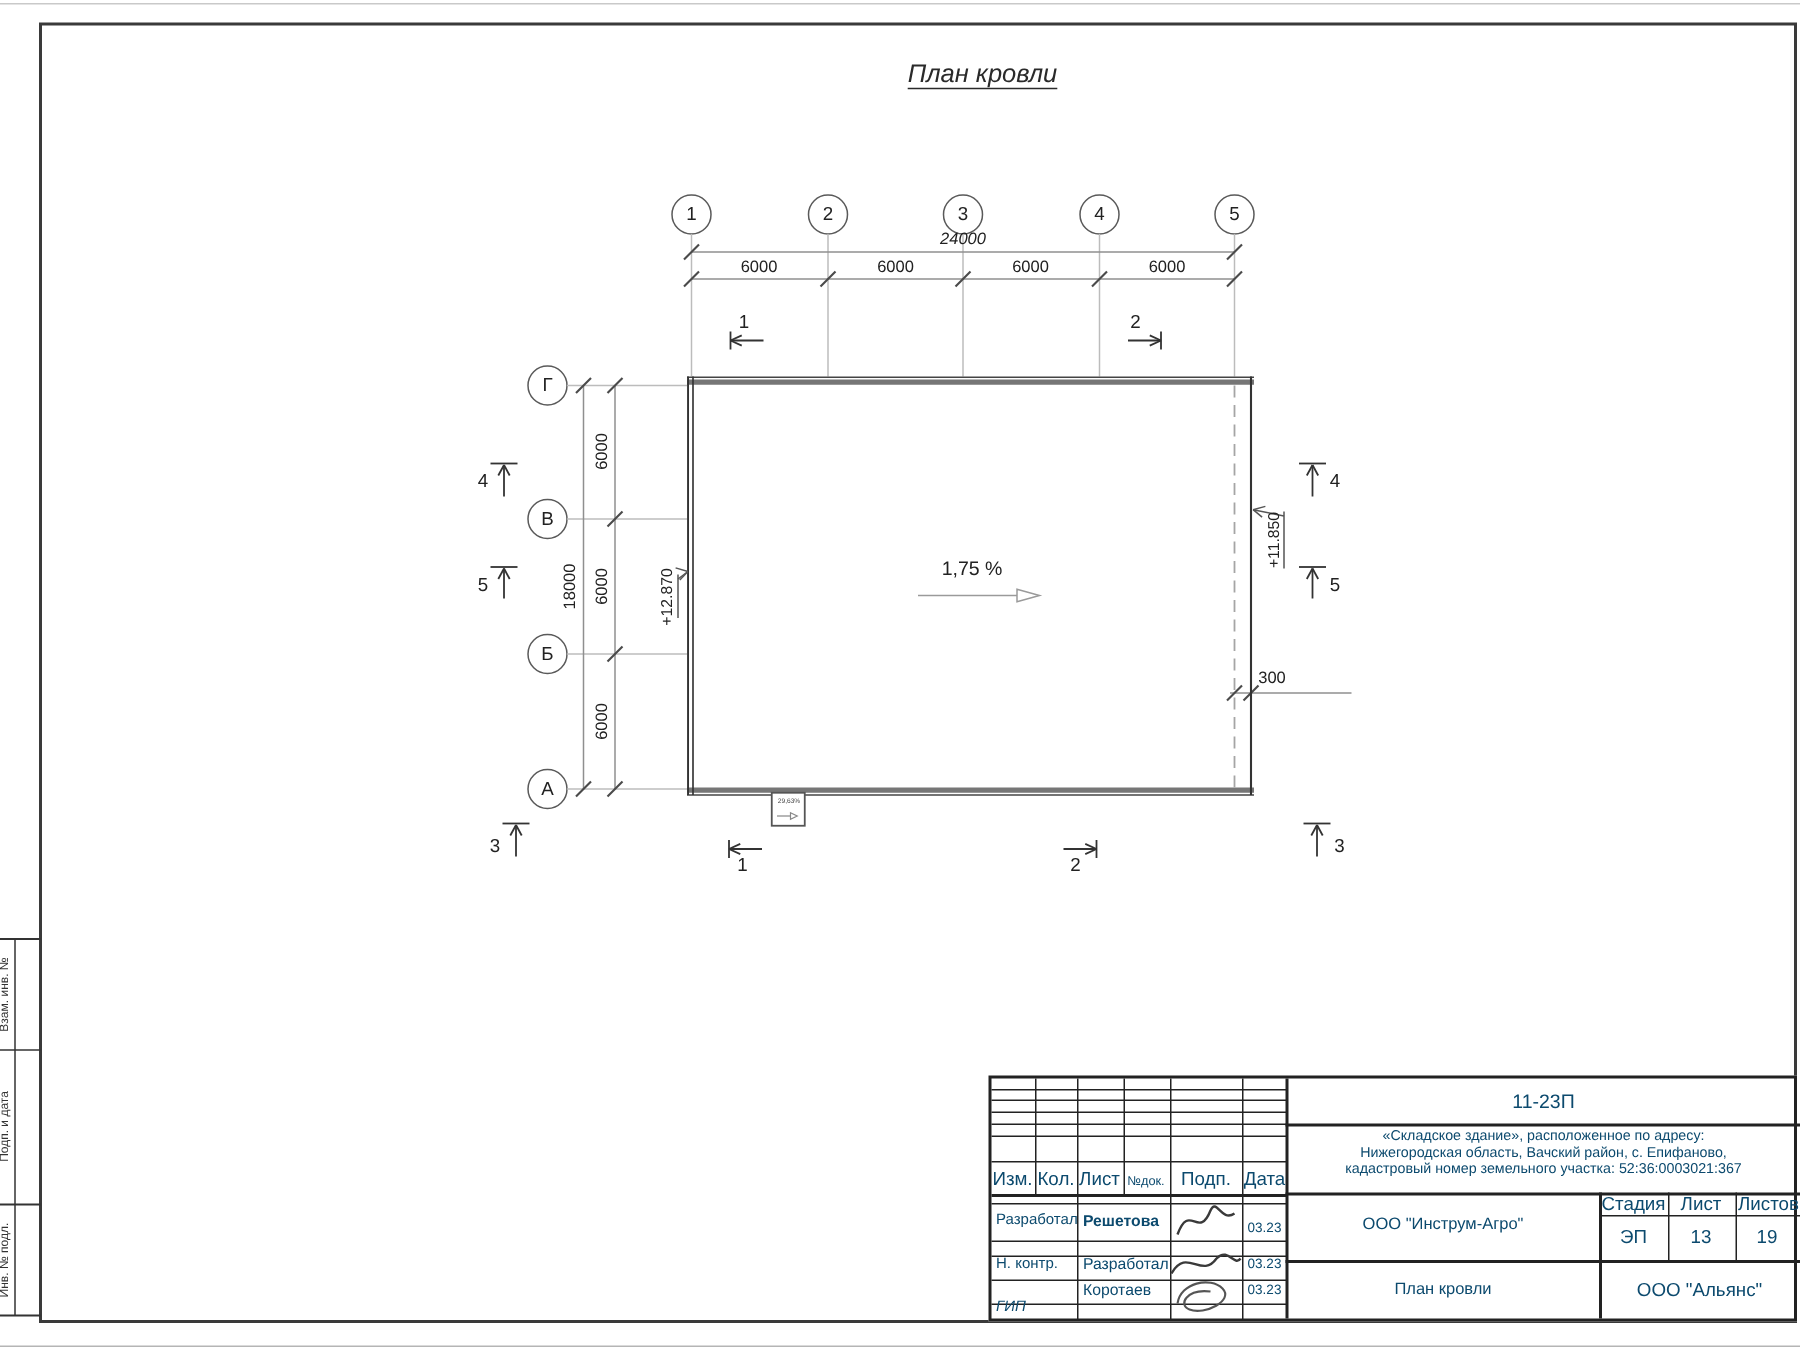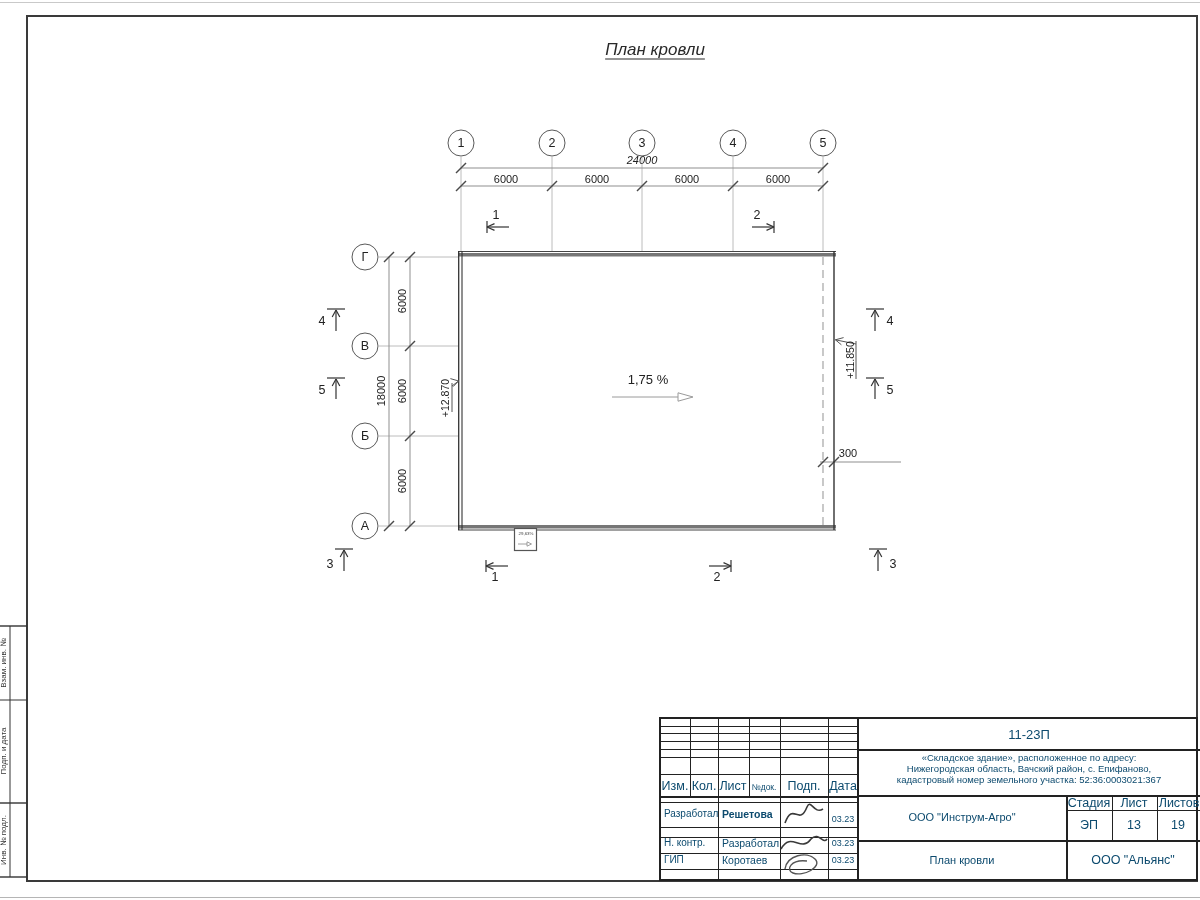--- a/index.html
+++ b/index.html
@@ -273,21 +273,21 @@
   <div class="lbl" style="left:103px;top:68px;font-size:8.5px;">№док.</div>
   <div class="lbl big" style="left:143px;top:67px;">Подп.</div>
   <div class="lbl big" style="left:182px;top:67px;">Дата</div>
 
   <div class="lbl lft" style="left:3px;top:90px;font-size:10px;">Разработал</div>
   <div class="lbl lft" style="left:61px;top:90px;font-size:10.5px;font-weight:bold;">Решетова</div>
   <div class="lbl" style="left:182px;top:100px;font-size:9px;">03.23</div>
   <div class="lbl lft" style="left:3px;top:119px;font-size:10px;">Н. контр.</div>
   <div class="lbl lft" style="left:61px;top:119px;font-size:10.5px;">Разработал</div>
   <div class="lbl" style="left:182px;top:124px;font-size:9px;">03.23</div>
-  <div class="lbl lft" style="left:3px;top:136px;font-size:10px;">ГИП</div>
+  <div class="lbl lft" style="left:3px;top:148px;font-size:10px;font-style:italic;">ГИП</div>
   <div class="lbl lft" style="left:61px;top:136px;font-size:10.5px;">Коротаев</div>
   <div class="lbl" style="left:182px;top:141px;font-size:9px;">03.23</div>
 
   <svg class="sig" style="left:120px;top:80px;" width="46" height="30">
     <path d="M4,24 C12,2 18,28 26,8 C30,-1 33,16 42,10" fill="none" stroke="#3a3a3a" stroke-width="1.6"></path>
   </svg>
   <svg class="sig" style="left:116px;top:112px;" width="54" height="48">
     <path d="M4,18 C14,0 24,22 34,8 C42,0 46,14 50,8" fill="none" stroke="#3a3a3a" stroke-width="1.6"></path>
     <path d="M8,38 C10,24 30,20 38,28 C46,36 26,46 16,42 C8,39 14,28 30,30" fill="none" stroke="#555" stroke-width="1.4"></path>
   </svg>

